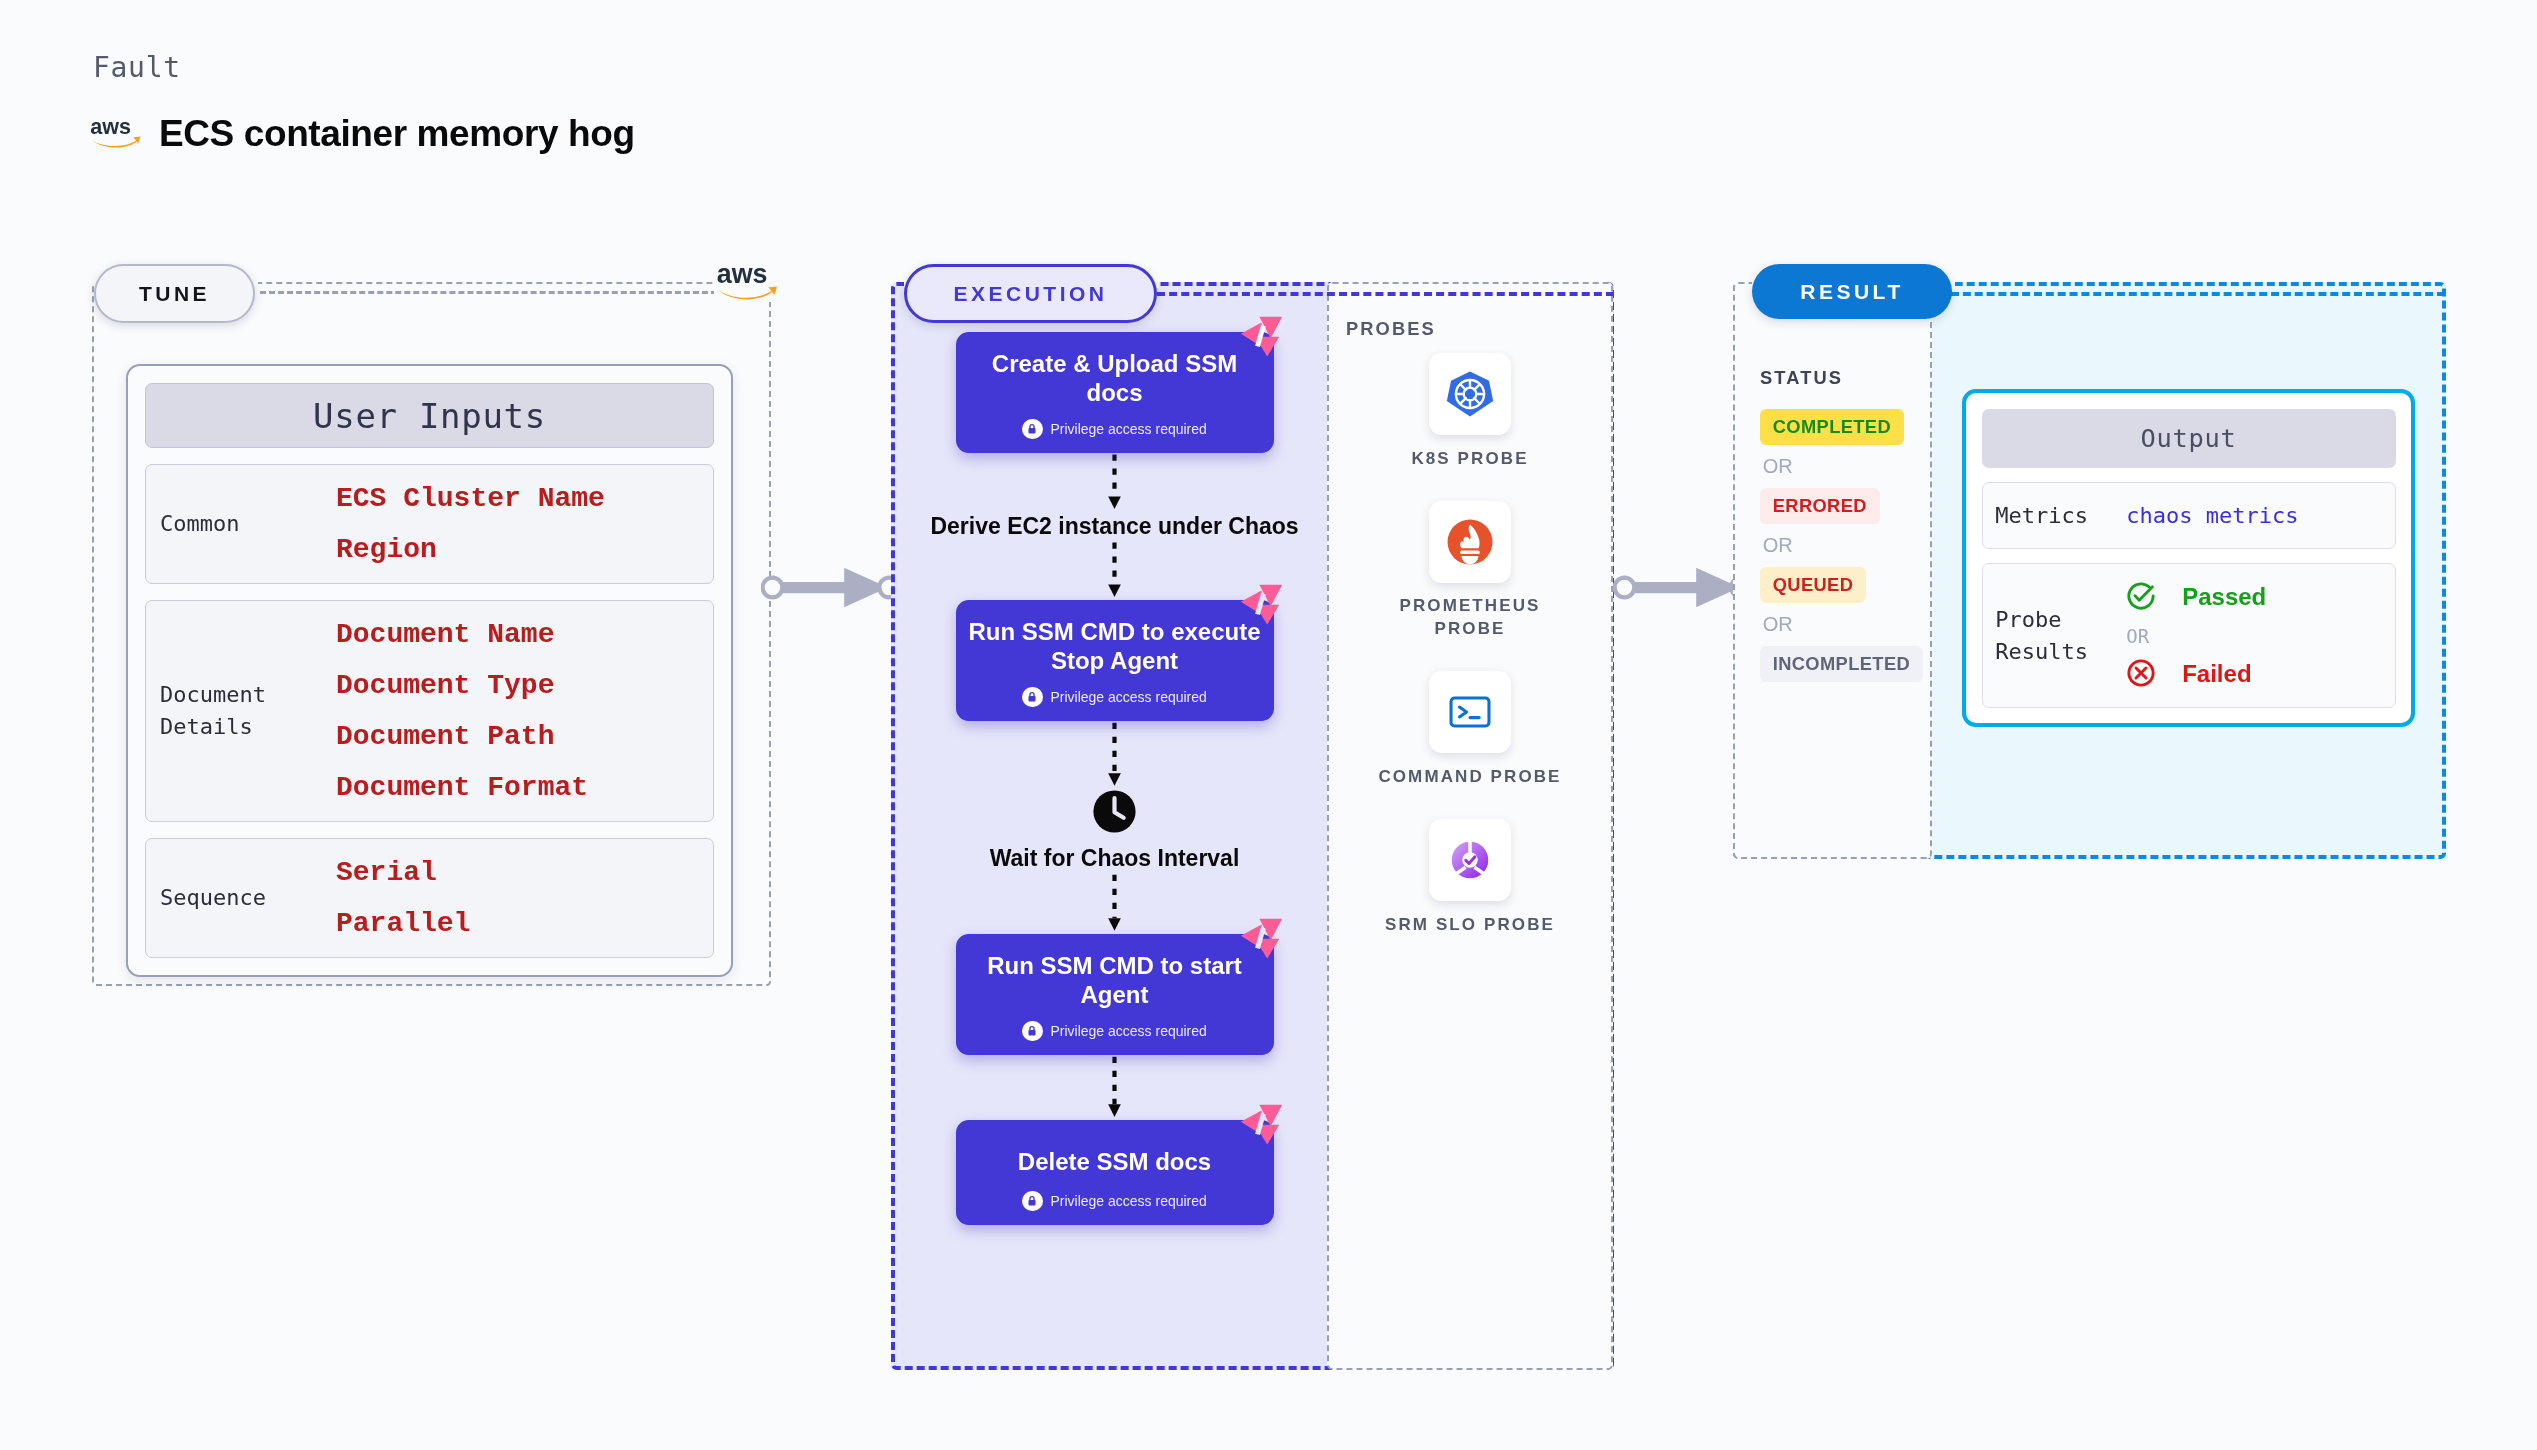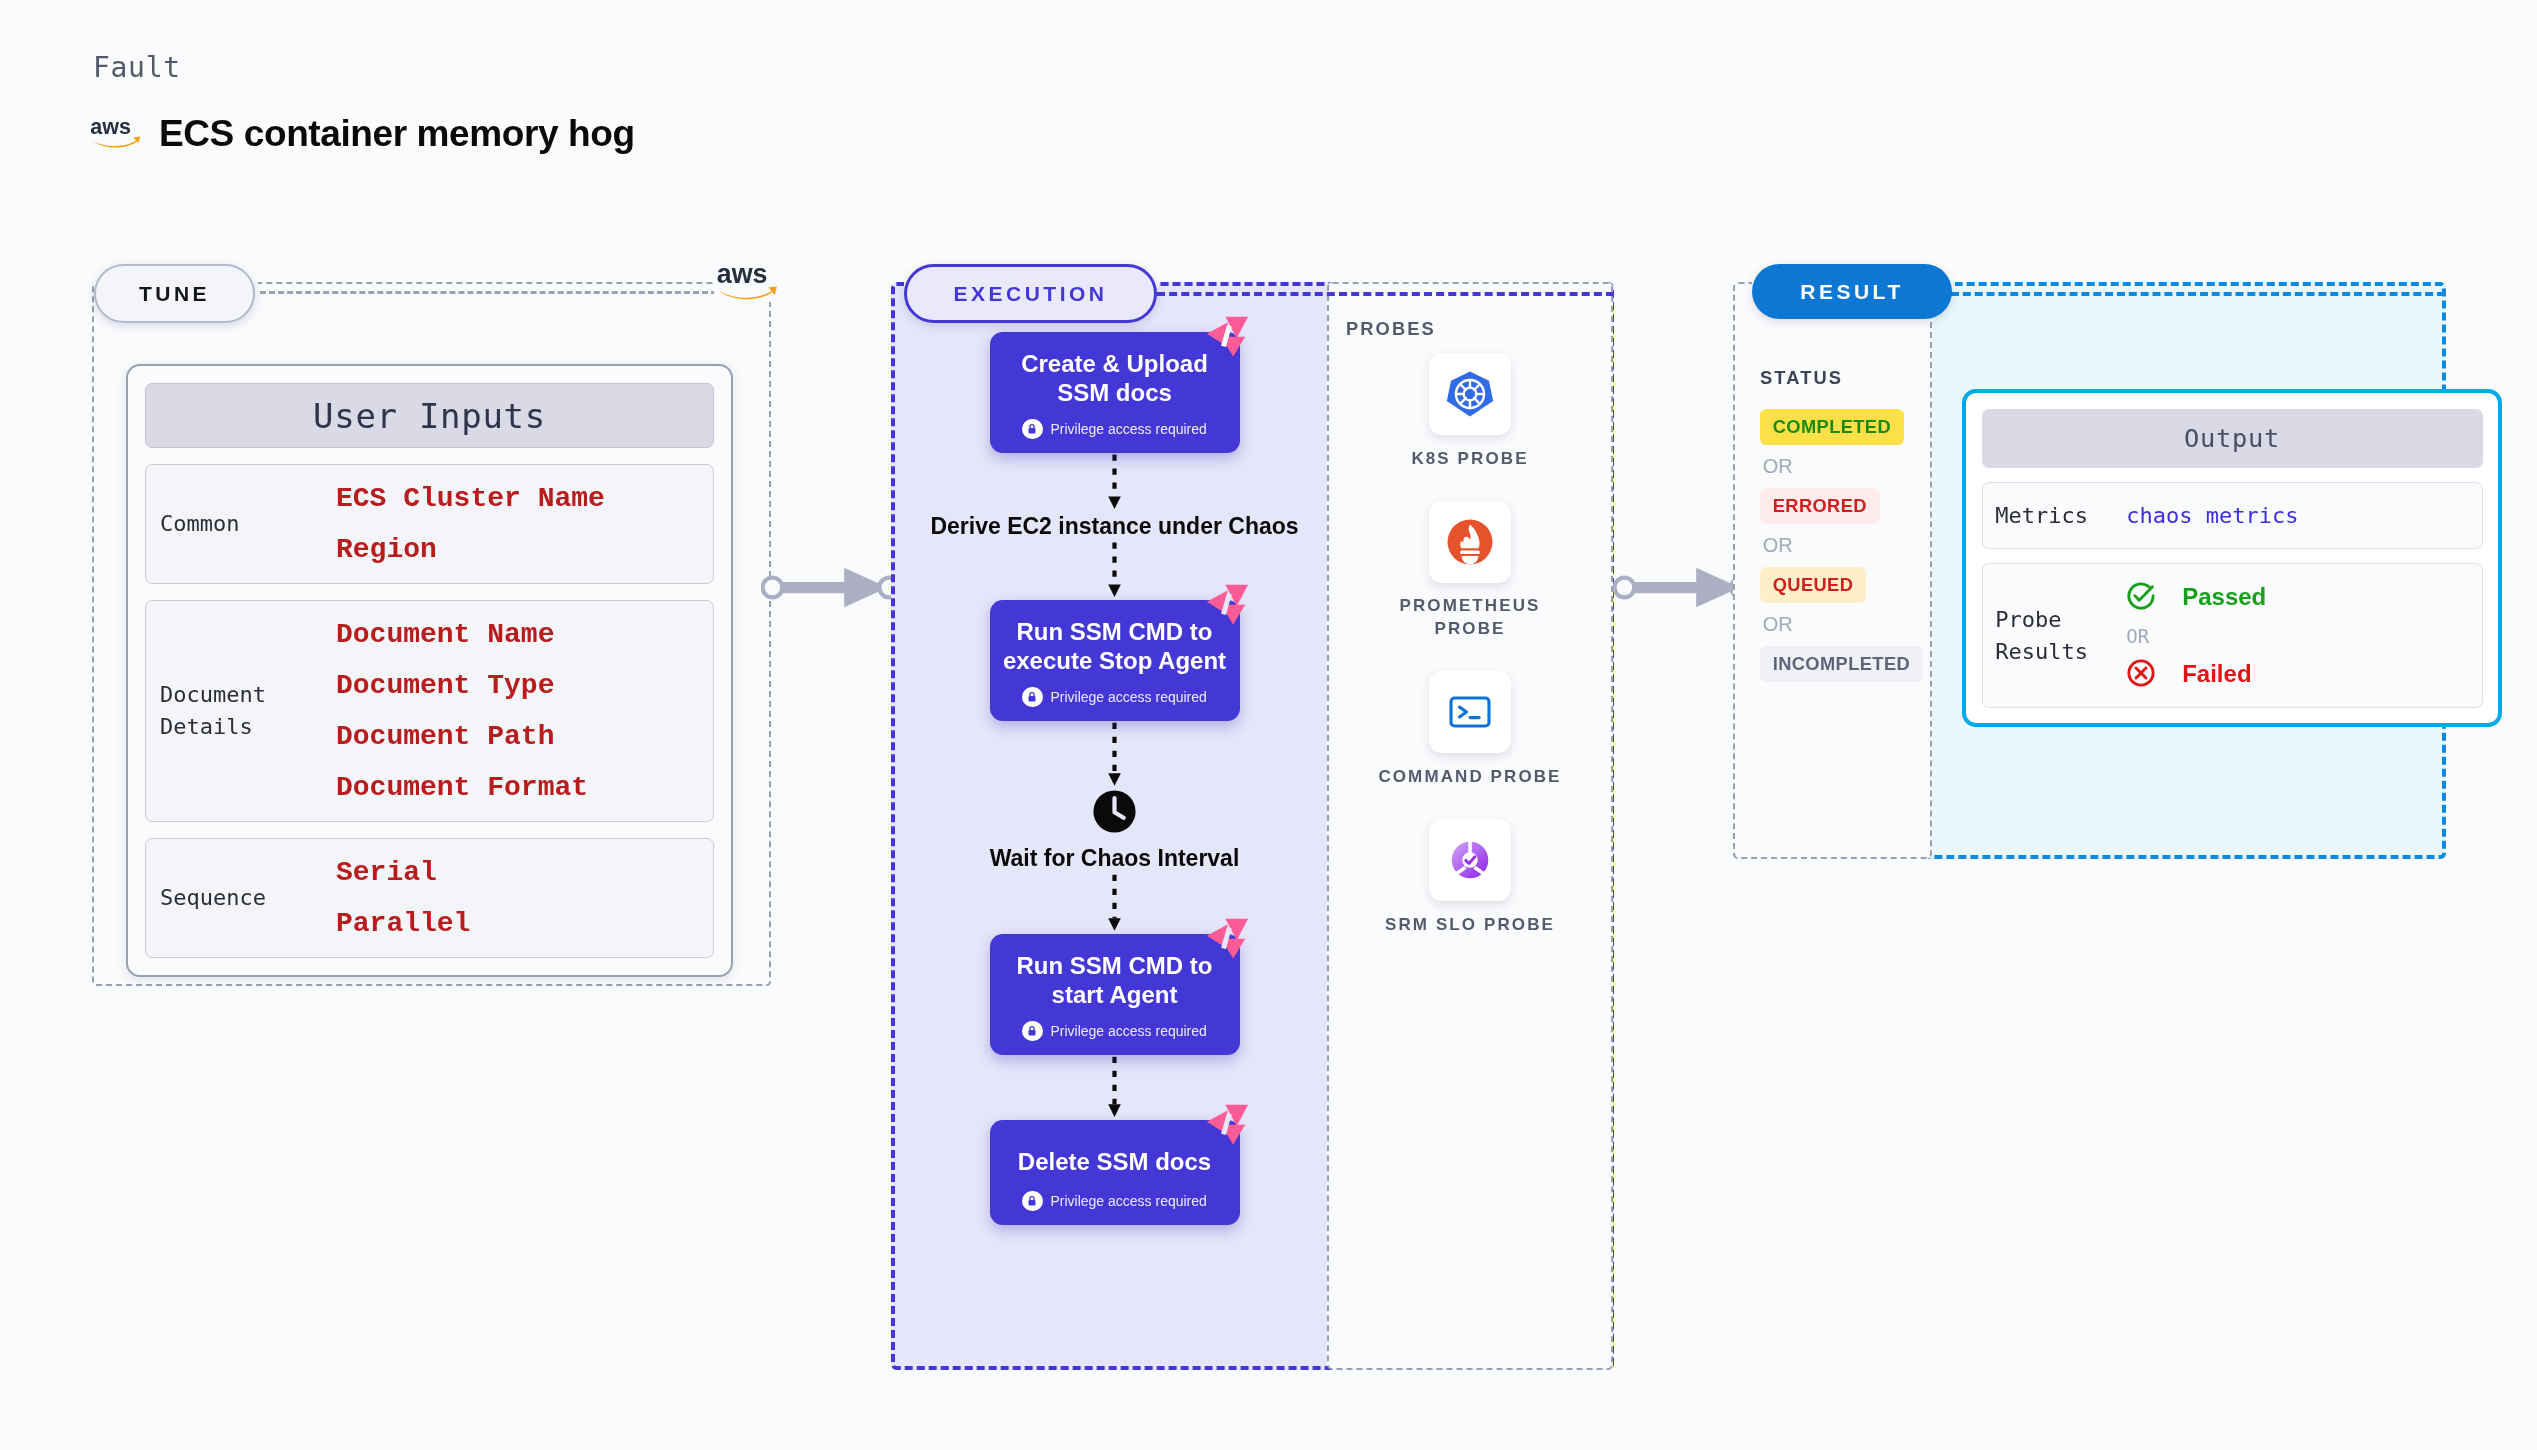--- a/index.html
+++ b/index.html
@@ -139,21 +139,21 @@
     font-family: Liberation Mono, monospace;
     font-size: 28px; color: #b91c1c; font-weight: 700;
   }
 
   
   .flow-col {
     position: absolute; left: 910px; top: 332px; width: 409px;
     display: flex; flex-direction: column; align-items: center;
   }
   .flow-card {
-    position: relative; width: 250px;
+    position: relative; width: 318px;
     background: #4338d6; border-radius: 12.7px;
     padding: 17px 12.7px 14px; text-align: center;
     box-shadow: 0 5.6px 14px rgba(60,50,180,.30);
   }
   .flow-card-title {
     color: #ffffff; font-size: 24px; font-weight: 700; line-height: 1.22;
   }
   .flow-card-sub {
     margin-top: 11.3px;
     display: flex; align-items: center; justify-content: center; gap: 7.8px;
@@ -208,21 +208,21 @@
     font-size: 18.3px; font-weight: 700; letter-spacing: 0.4px;
   }
   .chip-completed { background: #fde047; color: #198a16; }
   .chip-errored   { background: #fdeceb; color: #cf2020; }
   .chip-queued    { background: #fdf0c8; color: #cf2020; }
   .chip-incompleted { background: #f0f1f6; color: #60647a; }
   .or-text { font-size: 20px; color: #a4a8bb; padding-left: 2.8px; }
 
   
   .output-card {
-    position: absolute; left: 1962px; top: 389px; width: 540px;
+    position: absolute; left: 1962px; top: 389px; width: 453px;
     background: #ffffff;
     border: 4.2px solid #00a9e8; border-radius: 14px;
     padding: 15.5px; display: flex; flex-direction: column; gap: 14px;
   }
   .output-title {
     background: #d9dae6; border-radius: 7px; height: 59px;
     display: flex; align-items: center; justify-content: center;
     font-family: "DejaVu Sans Mono", monospace;
     font-size: 25.4px; color: #4b4e63; letter-spacing: 0.7px;
   }

